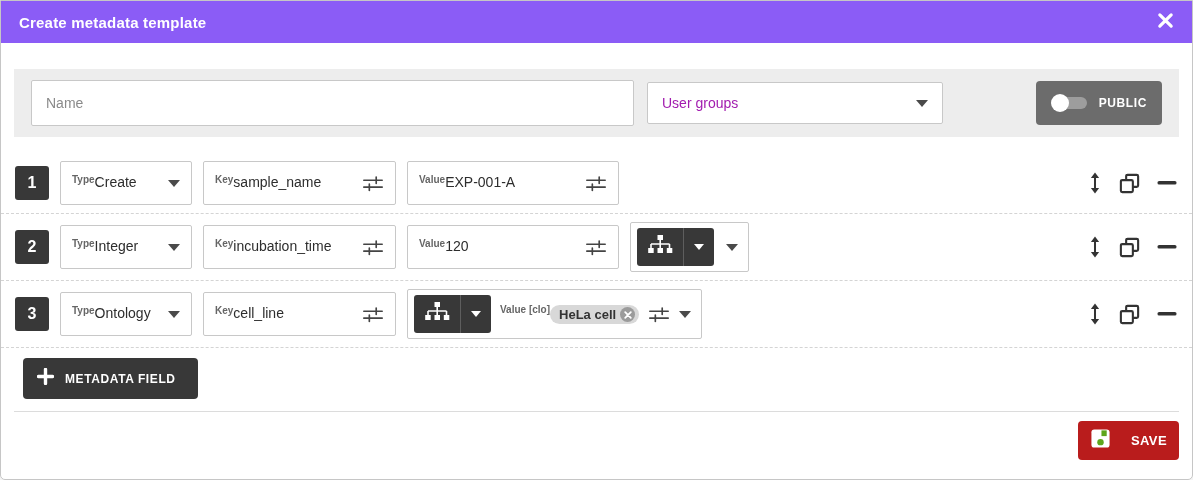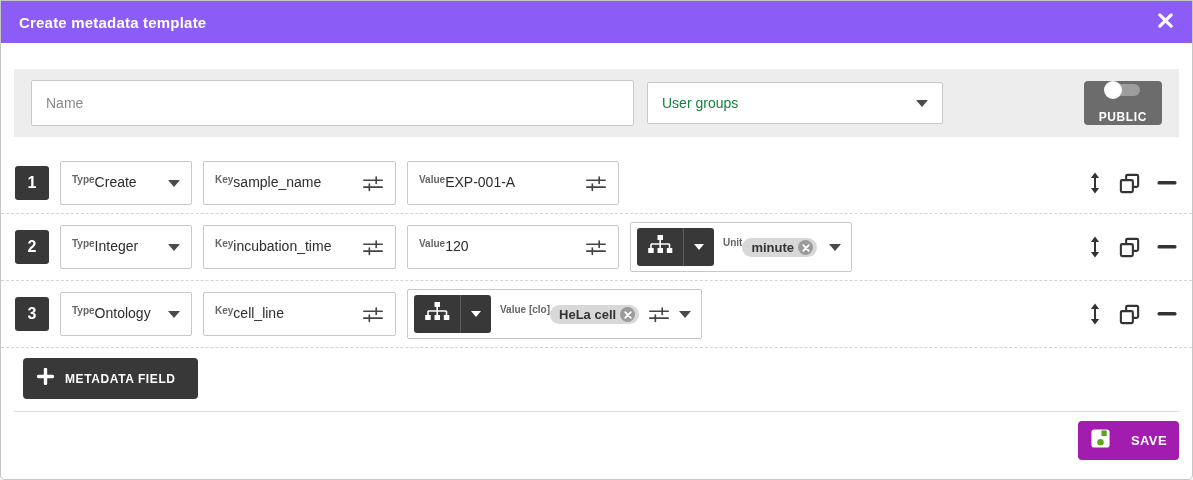--- a/index.html
+++ b/index.html
@@ -15,23 +15,23 @@
   
   .panel { margin:26px 13px 0 13px; background:#ededed; height:68px;
            display:flex; align-items:center; padding:0 17px; gap:13px; }
   .name-input { width:603px; height:46px; border:1px solid #c8c8c8; border-radius:2px;
                 padding:0 14px; font-size:14px; color:#333; background:#fff;
                 font-family:inherit; outline:none; }
   .name-input::placeholder { color:#8a8a8a; }
   .select-box { width:296px; height:42px; background:#fff; border:1px solid #c8c8c8;
                 border-radius:2px; display:flex; align-items:center;
                 justify-content:space-between; padding:0 14px; cursor:pointer; }
-  .select-box .sel-txt { font-size:14px; color:#15803d; }
+  .select-box .sel-txt { font-size:14px; color:#a21caf; }
   .public-btn { margin-left:auto; height:44px; background:#6c6c6c; border-radius:4px;
-                display:flex; align-items:center; gap:11px; padding:0 15px; cursor:pointer;flex-direction:column; }
+                display:flex; align-items:center; gap:11px; padding:0 15px; cursor:pointer; }
   .public-lbl { color:#fff; font-weight:700; font-size:12px; letter-spacing:.6px; }
   .toggle { position:relative; width:37px; height:18px; }
   .toggle .track { position:absolute; left:5px; top:3px; width:31px; height:12px;
                    border-radius:6px; background:#9d9d9d; }
   .toggle .knob { position:absolute; left:0; top:0; width:18px; height:18px;
                   border-radius:50%; background:#fff; }
   
   .caret { width:0; height:0; border-left:6px solid transparent;
            border-right:6px solid transparent; border-top:7px solid #4a4a4a; }
   .caret.white { border-top-color:#fff; border-left-width:5px; border-right-width:5px;
@@ -68,21 +68,21 @@
                  padding-right:5px; }
   .icon-btn { cursor:pointer; display:flex; align-items:center; color:#333; }
   
   .add-wrap { padding:10px 13px 12px 22px; }
   .add-btn { display:inline-flex; align-items:center; gap:11px; background:#383838;
              border-radius:4px; padding:10px 22px 10px 14px; cursor:pointer; }
   .add-lbl { color:#fff; font-weight:700; font-size:12px; letter-spacing:.6px; }
   
   .footer-line { border-top:1px solid #dcdcdc; margin:0 13px; }
   .footer { display:flex; justify-content:flex-end; padding:9px 13px; }
-  .save-btn { display:inline-flex; align-items:center; gap:20px; background:#a21caf;
+  .save-btn { display:inline-flex; align-items:center; gap:20px; background:#b91c1c;
               border-radius:4px; padding:7px 12px; cursor:pointer; }
   .save-lbl { color:#fff; font-weight:700; font-size:13px; letter-spacing:.4px; }
 </style>
 </head>
 <body>
 
 <div class="modal">
 
   <div class="hdr">
     <div class="hdr-title">Create metadata template</div>
@@ -222,31 +222,20 @@
                   <rect x="1.2" y="14" width="5.5" height="5" fill="#fff"></rect>
                   <rect x="10.5" y="14" width="5.5" height="5" fill="#fff"></rect>
                   <rect x="19.8" y="14" width="5.5" height="5" fill="#fff"></rect>
                 </svg>
             </span>
           </span>
           <span class="seg">
             <span class="caret white"></span>
           </span>
         </span>
-        <span class="fcol">
-          <span class="flabel">Unit</span>
-          <span class="chip">
-            <span>minute</span>
-            <span class="chip-x">
-              <svg width="8" height="8" viewBox="0 0 10 10">
-                  <path d="M1.5 1.5 L8.5 8.5 M8.5 1.5 L1.5 8.5" stroke="#fff" stroke-width="2.2" stroke-linecap="round"></path>
-                </svg>
-            </span>
-          </span>
-        </span>
         <span class="caret" style="margin-left:3px;"></span>
       </div>
       <div class="row-actions">
         <span class="icon-btn">
           <svg width="14" height="22" viewBox="0 0 14 24">
               <line x1="7" y1="5" x2="7" y2="19" stroke="#333" stroke-width="2.2"></line>
               <polygon points="7,0.5 2.5,6.5 11.5,6.5" fill="#333"></polygon>
               <polygon points="7,23.5 2.5,17.5 11.5,17.5" fill="#333"></polygon>
             </svg>
         </span>

